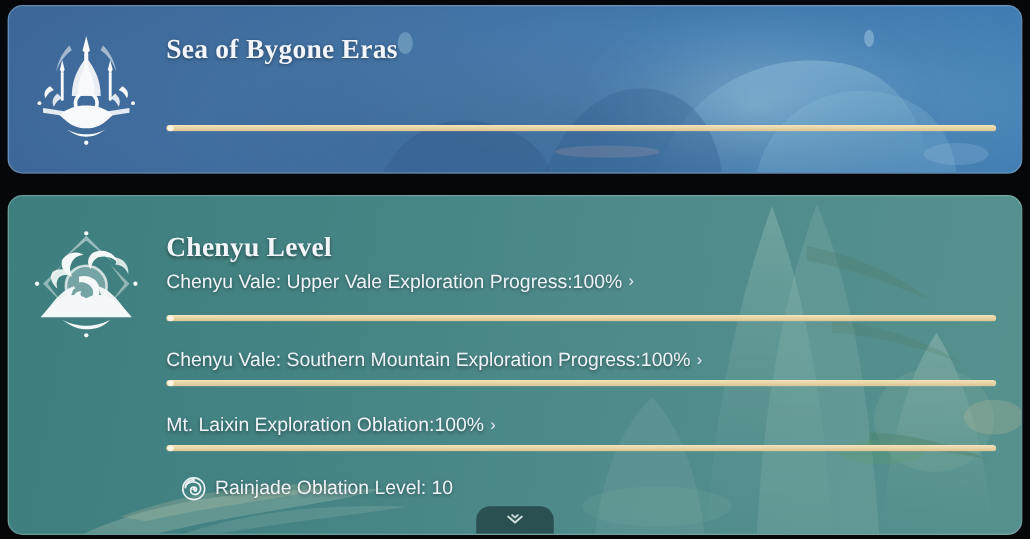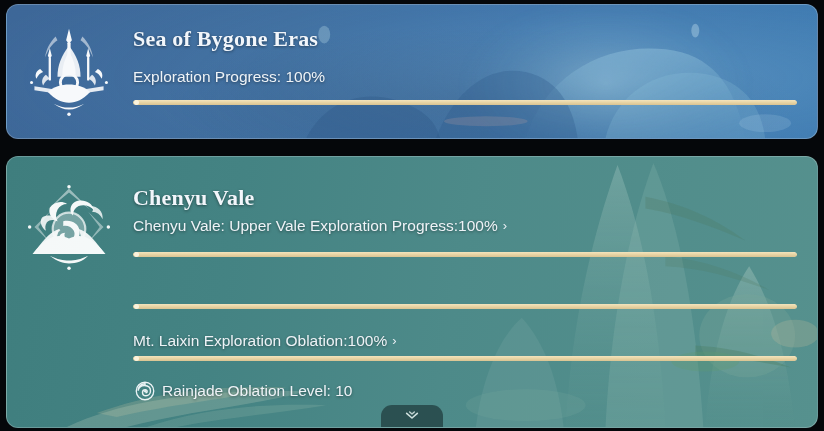--- a/index.html
+++ b/index.html
@@ -156,21 +156,21 @@
   #cv-line-1         { top: 59px; }
   #cv-bar-1          { top: 95px; }
   #cv-line-2         { top: 122px; }
   #cv-bar-2          { top: 147px; }
   #cv-line-3         { top: 174px; }
   #cv-bar-3          { top: 199px; }
   #cv-oblation       { top: 224px; }
 
   .oblation-row {
     position: absolute;
-    left: 2px;
+    left: 12px;
     display: flex;
     align-items: center;
     gap: 7px;
     justify-content: center;
   }
   .oblation-icon {
     width: 20px;
     height: 20px;
     flex: 0 0 20px;
   }
@@ -257,23 +257,20 @@
             <circle cx="89" cy="62" r="1.6"></circle>
             <path d="M36 14 C30 20 26 28 25 36 C28 28 32 22 38 18 Z" opacity="0.55"></path>
             <path d="M64 14 C70 20 74 28 75 36 C72 28 68 22 62 18 Z" opacity="0.55"></path>
           </g>
         </svg>
       </div>
 
       <div class="content">
         <div class="region-title">Sea of Bygone Eras</div>
 
-        <div class="prog-line" id="sea-line-1">
-          <span class="prog-label">Exploration Progress: 100%</span>
-        </div>
         <div class="bar-track" id="sea-bar">
           <div class="bar-fill" style="width:100%"></div>
           <div class="bar-cap"></div>
         </div>
       </div>
     </div>
   </div>
 
   <div class="region-card" id="card-chenyu">
 
@@ -329,30 +326,33 @@
             <path d="M16 74 C24 62 32 54 40 52 C38 58 36 64 34 72 Z" opacity="0.95"></path>
             <path d="M84 74 C76 62 68 54 60 52 C62 58 64 64 66 72 Z" opacity="0.95"></path>
             <path d="M12 78 C26 60 38 56 50 62 C62 56 74 60 88 78 Z"></path>
             <path d="M30 80 C38 86 44 88 50 88 C58 88 64 86 70 80 C62 84 56 85 50 85 C44 85 38 84 30 80 Z"></path>
             <path d="M36 72 C44 66 54 66 62 70 C54 70 46 72 40 78 Z" fill="#ffffff" opacity="0.55"></path>
           </g>
         </svg>
       </div>
 
       <div class="content">
-        <div class="region-title">Chenyu Vale</div>
+        <div class="region-title">Chenyu Level</div>
 
         <div class="prog-line" id="cv-line-1">
           <span class="prog-label">Chenyu Vale: Upper Vale Exploration Progress:100%</span><span class="chev">›</span>
         </div>
         <div class="bar-track" id="cv-bar-1">
           <div class="bar-fill" style="width:100%"></div>
           <div class="bar-cap"></div>
         </div>
 
+        <div class="prog-line" id="cv-line-2">
+          <span class="prog-label">Chenyu Vale: Southern Mountain Exploration Progress:100%</span><span class="chev">›</span>
+        </div>
         <div class="bar-track" id="cv-bar-2">
           <div class="bar-fill" style="width:100%"></div>
           <div class="bar-cap"></div>
         </div>
 
         <div class="prog-line" id="cv-line-3">
           <span class="prog-label">Mt. Laixin Exploration Oblation:100%</span><span class="chev">›</span>
         </div>
         <div class="bar-track" id="cv-bar-3">
           <div class="bar-fill" style="width:100%"></div>

